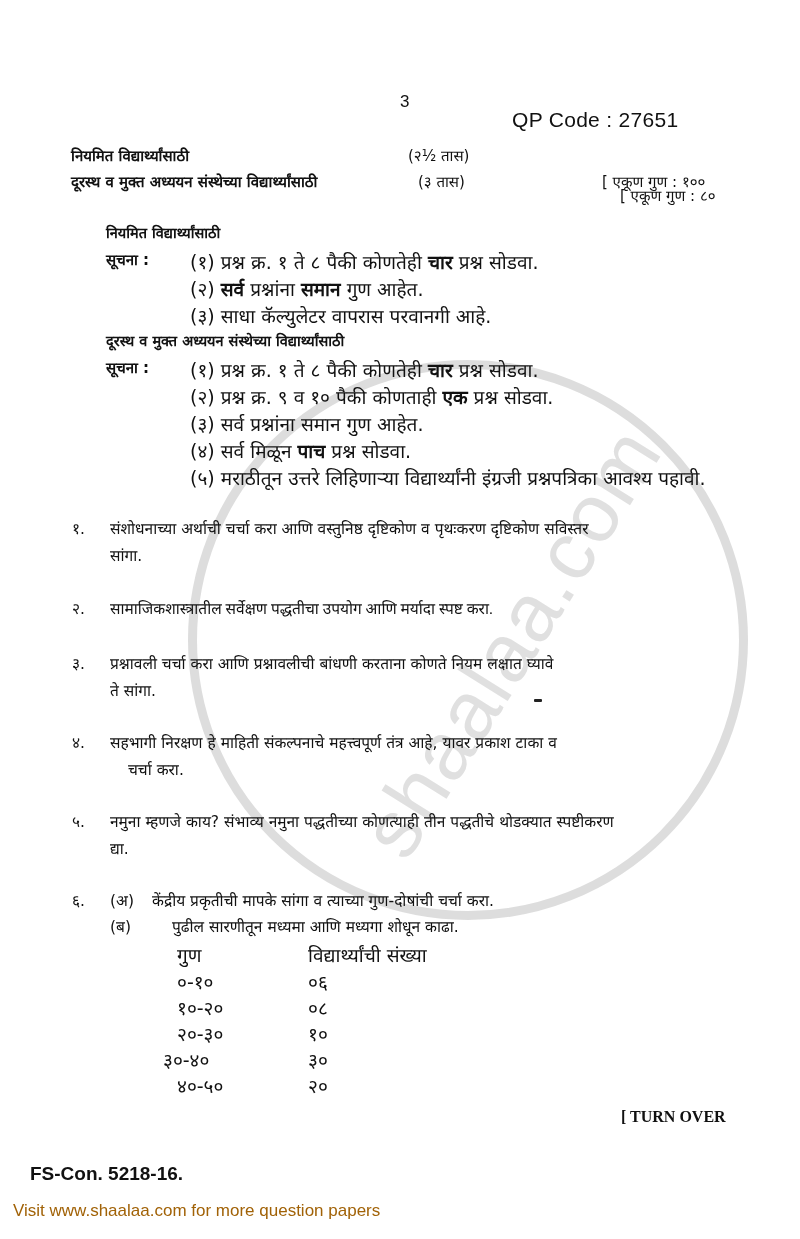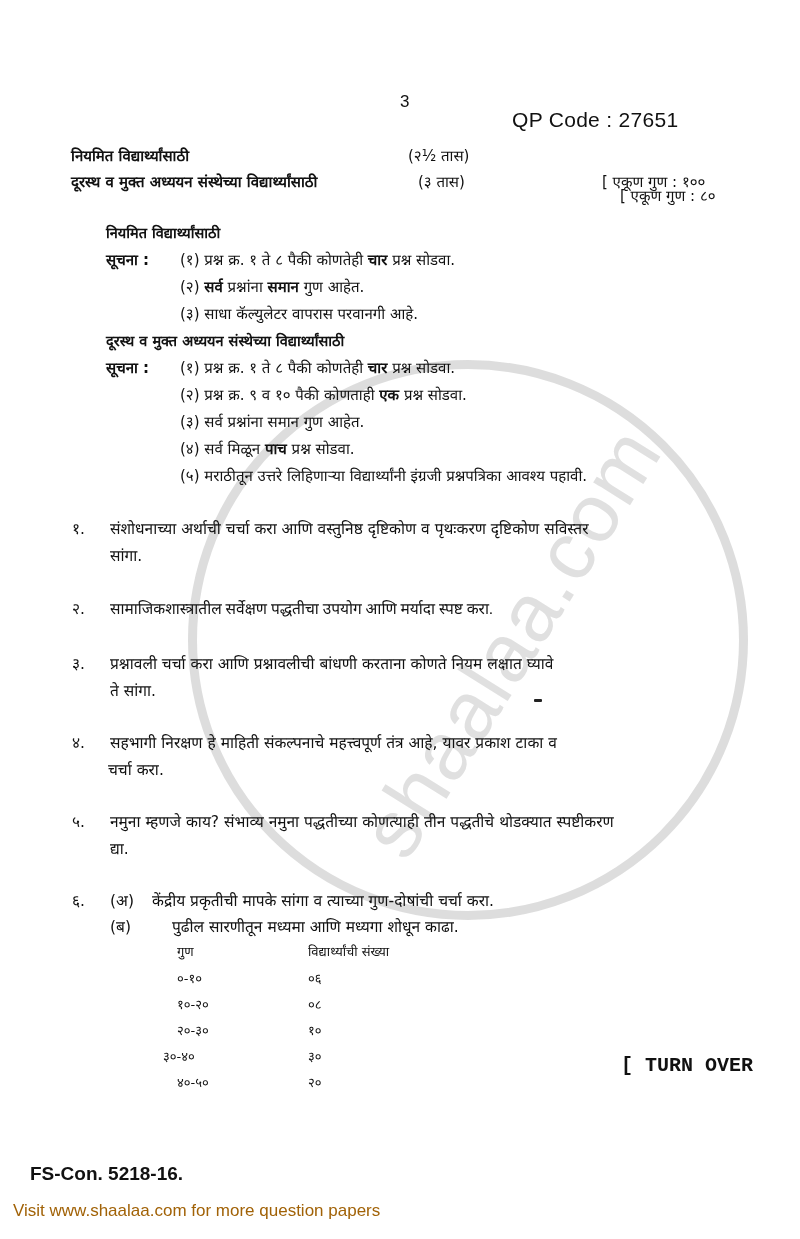--- a/index.html
+++ b/index.html
@@ -7,25 +7,25 @@
     width: 800px; height: 1239px; position: relative; overflow: hidden;
     font-family: "DejaVu Sans", sans-serif; color: #111;
   }
   .abs { position: absolute; white-space: nowrap; }
   .page-num { left: 400px; top: 92px; font-family: "Liberation Sans Narrow", "Liberation Sans", sans-serif; font-size: 17px; }
   .qp-code { left: 512px; top: 108px; font-family: "Liberation Sans", sans-serif; font-weight: normal; font-size: 21px; letter-spacing: 0.3px; }
   .hdr { font-size: 15px; font-weight: bold; }
   .hdr-dur { font-size: 15px; }
   .sec-title { font-size: 14.5px; font-weight: bold; }
   .label { font-size: 15px; font-weight: bold; }
-  .inst { font-size: 15px; }
+  .inst { font-size: 19px; margin-left: 10px; }
   .q-num { font-size: 15.5px; }
   .q-text { font-size: 15.5px; }
-  .tbl { font-size: 13px; }
-  .turn-over { left: 621px; top: 1054px; font-family: Liberation Mono, monospace; font-weight: bold; font-size: 20px; }
+  .tbl { font-size: 19px; }
+  .turn-over { left: 621px; top: 1108px; font-family: Liberation Serif, serif; font-weight: bold; font-size: 16px; }
   .fs-con { left: 30px; top: 1163px; font-family: Liberation Sans, sans-serif; font-weight: bold; font-size: 19px; }
   .footer { left: 13px; top: 1201px; font-family: "Liberation Sans", sans-serif; font-size: 17px; color: #a16207; }
   .wm-circle {
     position: absolute; left: 188px; top: 360px; width: 560px; height: 560px;
     border: 9px solid #d7d7d7; border-radius: 50%; box-sizing: border-box; opacity: 0.85;
   }
   .wm-text {
     position: absolute; left: 268px; top: 595px; font-family: "Liberation Sans", sans-serif;
     font-size: 82px; color: #e0e0e0; transform: rotate(-58deg); transform-origin: center;
     letter-spacing: 2px;
@@ -111,21 +111,21 @@
 <div>
   <div class="abs q-num" style="left:72px; top:652px;">३.</div>
   <div class="abs q-text" style="left:110px; top:652px;">प्रश्नावली चर्चा करा आणि प्रश्नावलीची बांधणी करताना कोणते नियम लक्षात घ्यावे</div>
   <div class="abs q-text" style="left:110px; top:679px;">ते सांगा.</div>
 </div>
 <div class="speck" style="left:534px; top:699px;"></div>
 
 <div>
   <div class="abs q-num" style="left:72px; top:731px;">४.</div>
   <div class="abs q-text" style="left:110px; top:731px;">सहभागी निरक्षण हे माहिती संकल्पनाचे महत्त्वपूर्ण तंत्र आहे, यावर प्रकाश टाका व</div>
-  <div class="abs q-text" style="left:108px; top:758px;text-align:center;">चर्चा करा.</div>
+  <div class="abs q-text" style="left:128px; top:758px;text-align:center;">चर्चा करा.</div>
 </div>
 
 <div>
   <div class="abs q-num" style="left:72px; top:810px;">५.</div>
   <div class="abs q-text" style="left:110px; top:810px;">नमुना म्हणजे काय? संभाव्य नमुना पद्धतीच्या कोणत्याही तीन पद्धतीचे थोडक्यात स्पष्टीकरण</div>
   <div class="abs q-text" style="left:110px; top:837px;">द्या.</div>
 </div>
 
 <div>
   <div class="abs q-num" style="left:72px; top:889px;">६.</div>

